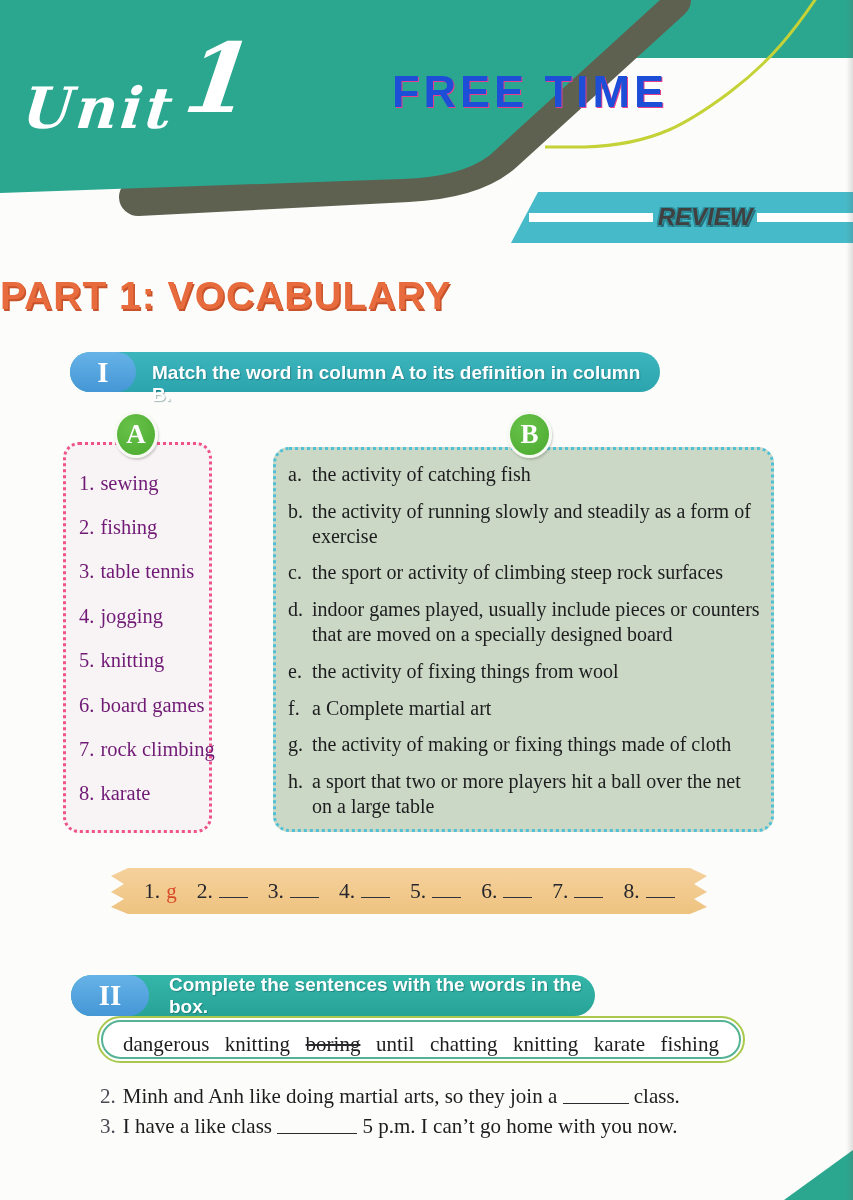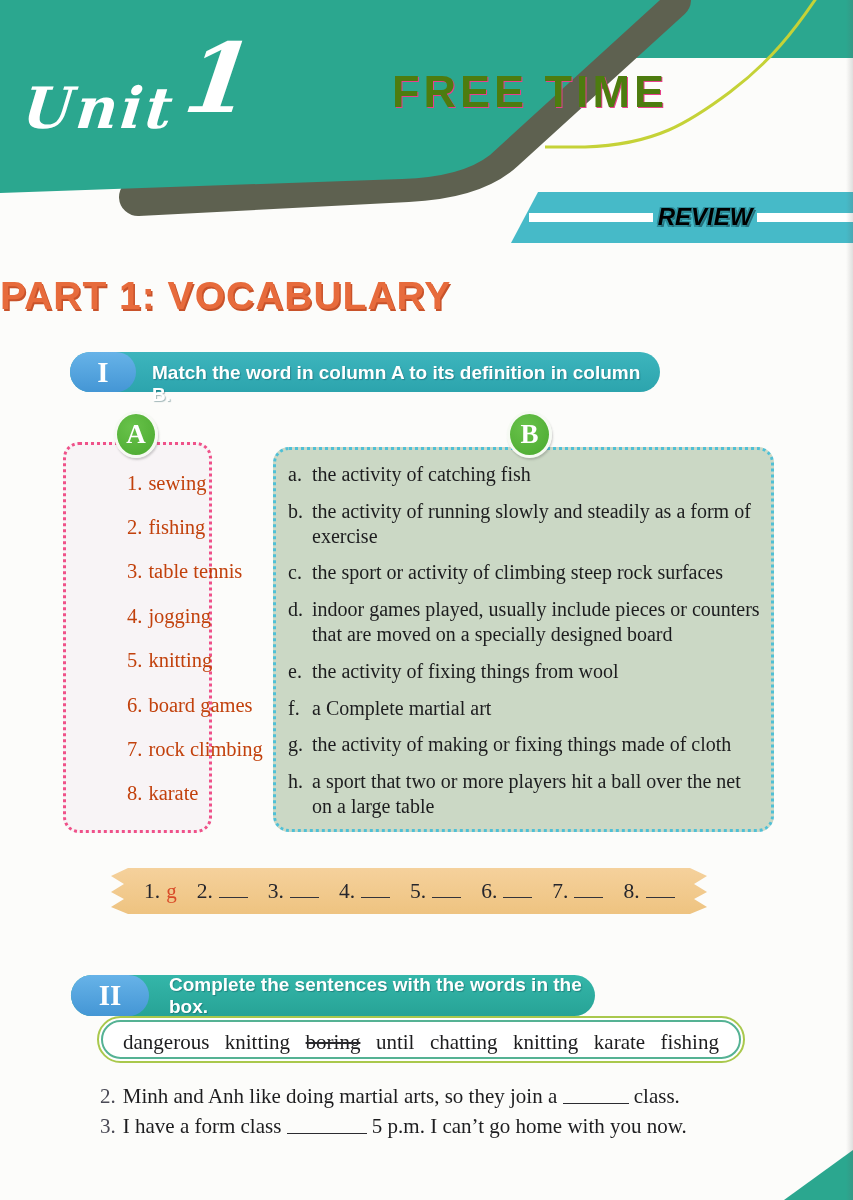--- a/index.html
+++ b/index.html
@@ -17,37 +17,37 @@
     position:absolute; left:24px; top:74px; color:#fff;
     font-family:"DejaVu Serif", serif; font-style:italic; font-weight:bold;
     font-size:57px; letter-spacing:3px; transform:skewX(-6deg);
   }
   .unit-number {
     position:absolute; left:186px; top:22px; color:#fff;
     font-family:"DejaVu Serif", serif; font-style:italic; font-weight:bold;
     font-size:96px; transform:skewX(-8deg);
   }
   .free-time {
-    position:absolute; left:392px; top:66px; color:#4d7c0f;
+    position:absolute; left:392px; top:66px; color:#1d4ed8;
     font-family:"Liberation Sans", sans-serif; font-weight:bold;
     font-size:45px; letter-spacing:4px;
     text-shadow:1px 1px 0 #e83f8d;
   }
   .review-band {
     position:absolute; left:505px; top:192px; width:348px; height:51px;
     background:#46BAC8;
     clip-path:polygon(33px 0, 348px 0, 348px 51px, 6px 51px);
   }
   .review-band .wline { position:absolute; top:21px; height:9px; background:#fff; }
   .review-band .wline.left  { left:24px; width:124px; }
   .review-band .wline.right { left:252px; width:96px; }
   .review-text {
     position:absolute; left:148px; width:104px; top:50%; transform:translateY(-52%);
     text-align:center; font-family:"Liberation Sans", sans-serif;
-    font-weight:bold; font-style:italic; font-size:24px; color:#000000;
+    font-weight:bold; font-style:italic; font-size:24px; color:#404040;
     text-shadow:-1.5px -1px 0 #2D8F9C, 1.5px -1px 0 #2D8F9C,
                 -1.5px 1.5px 0 #2D8F9C, 2px 2px 0 #26707c;
   }
 
   
   .part-title {
     position:absolute; left:0; top:274px; width:853px; text-align:left;
     font-family:"Liberation Sans", sans-serif; font-weight:bold;
     font-size:39px; letter-spacing:1px; color:#E76B3C;
     text-shadow:1.5px 2px 0 #c8522a;
@@ -85,21 +85,21 @@
   }
   .col-badge.a { left:114px; top:411px; width:44px; height:47px; }
   .col-badge.b { left:507px; top:411px; width:45px; height:47px; }
   .col-box { position:absolute; z-index:2; }
   .col-box.a {
     left:63px; top:442px; width:149px; height:391px;
     border:3px dotted #EF5189; border-radius:16px; background:#f8f4f6;
     display:flex; flex-direction:column; justify-content:space-around;
     padding:16px 4px 14px 13px;
   }
-  .a-item { font-size:20.5px; color:#c2410c; white-space:nowrap;margin-left:48px; }
+  .a-item { font-size:20.5px; color:#701a75; white-space:nowrap; }
   .a-num { margin-right:6px; }
   .col-box.b {
     left:273px; top:447px; width:501px; height:385px;
     border:3px dotted #4FC0D6; border-radius:16px; background:#cbd8c5;
     display:flex; flex-direction:column; justify-content:space-between;
     padding:12px 8px 10px 12px;
   }
   .b-item { display:flex; font-size:20px; color:#1d1d1f; line-height:25px; }
   .b-letter { width:24px; flex:0 0 24px; }
   .b-text { flex:1; }
@@ -120,22 +120,22 @@
   .ans-blank { display:inline-block; width:29px; height:15px; margin-left:6px;
     border-bottom:1.7px solid #33333a; }
 
   
   .word-box {
     position:absolute; left:97px; top:1016px; width:648px; height:47px;
     border:2px solid #a9c84c; border-radius:26px; background:#fff; padding:2px;
   }
   .word-box-inner {
     width:100%; height:100%; border:2px solid #55b294; border-radius:22px;
-    display:flex; align-items:flex-start; justify-content:space-between;
-    padding:8px 20px; font-size:21px; color:#1d1d1f;
+    display:flex; align-items:flex-end; justify-content:space-between;
+    padding:0 20px; font-size:21px; color:#1d1d1f;
   }
   .wb-word.struck { text-decoration:line-through;
     text-decoration-thickness:2px; text-decoration-color:#2a2a2e; }
 
   
   .sentences { position:absolute; left:100px; top:1082px; width:730px; }
   .sent-row { font-size:21px; line-height:29.5px; color:#1d1d1f; white-space:nowrap; }
   .sent-num { color:#4a4a55; margin-right:7px; }
   .sent-answer {
     font-weight:bold; color:#E2561F;
@@ -254,18 +254,18 @@
         <span class="wb-word">until</span>
         <span class="wb-word">chatting</span>
         <span class="wb-word">knitting</span>
         <span class="wb-word">karate</span>
         <span class="wb-word">fishing</span>
       </div>
   </div>
 
   <div class="sentences">
       <div class="sent-row"><span class="sent-num">2.</span><span class="sent-text">Minh and Anh like doing martial arts, so they join a </span><span class="sent-blank" style="width: 66px;"></span><span class="sent-text"> class.</span></div>
-      <div class="sent-row"><span class="sent-num">3.</span><span class="sent-text">I have a form class </span><span class="sent-blank" style="width: 80px;"></span><span class="sent-text"> 5 p.m. I can’t go home with you now.</span></div>
+      <div class="sent-row"><span class="sent-num">3.</span><span class="sent-text">I have a like class </span><span class="sent-blank" style="width: 80px;"></span><span class="sent-text"> 5 p.m. I can’t go home with you now.</span></div>
     </div>
 
   <div class="corner-triangle"></div>
   <div class="scan-edge"></div>
 </div>
 
 </body></html>

